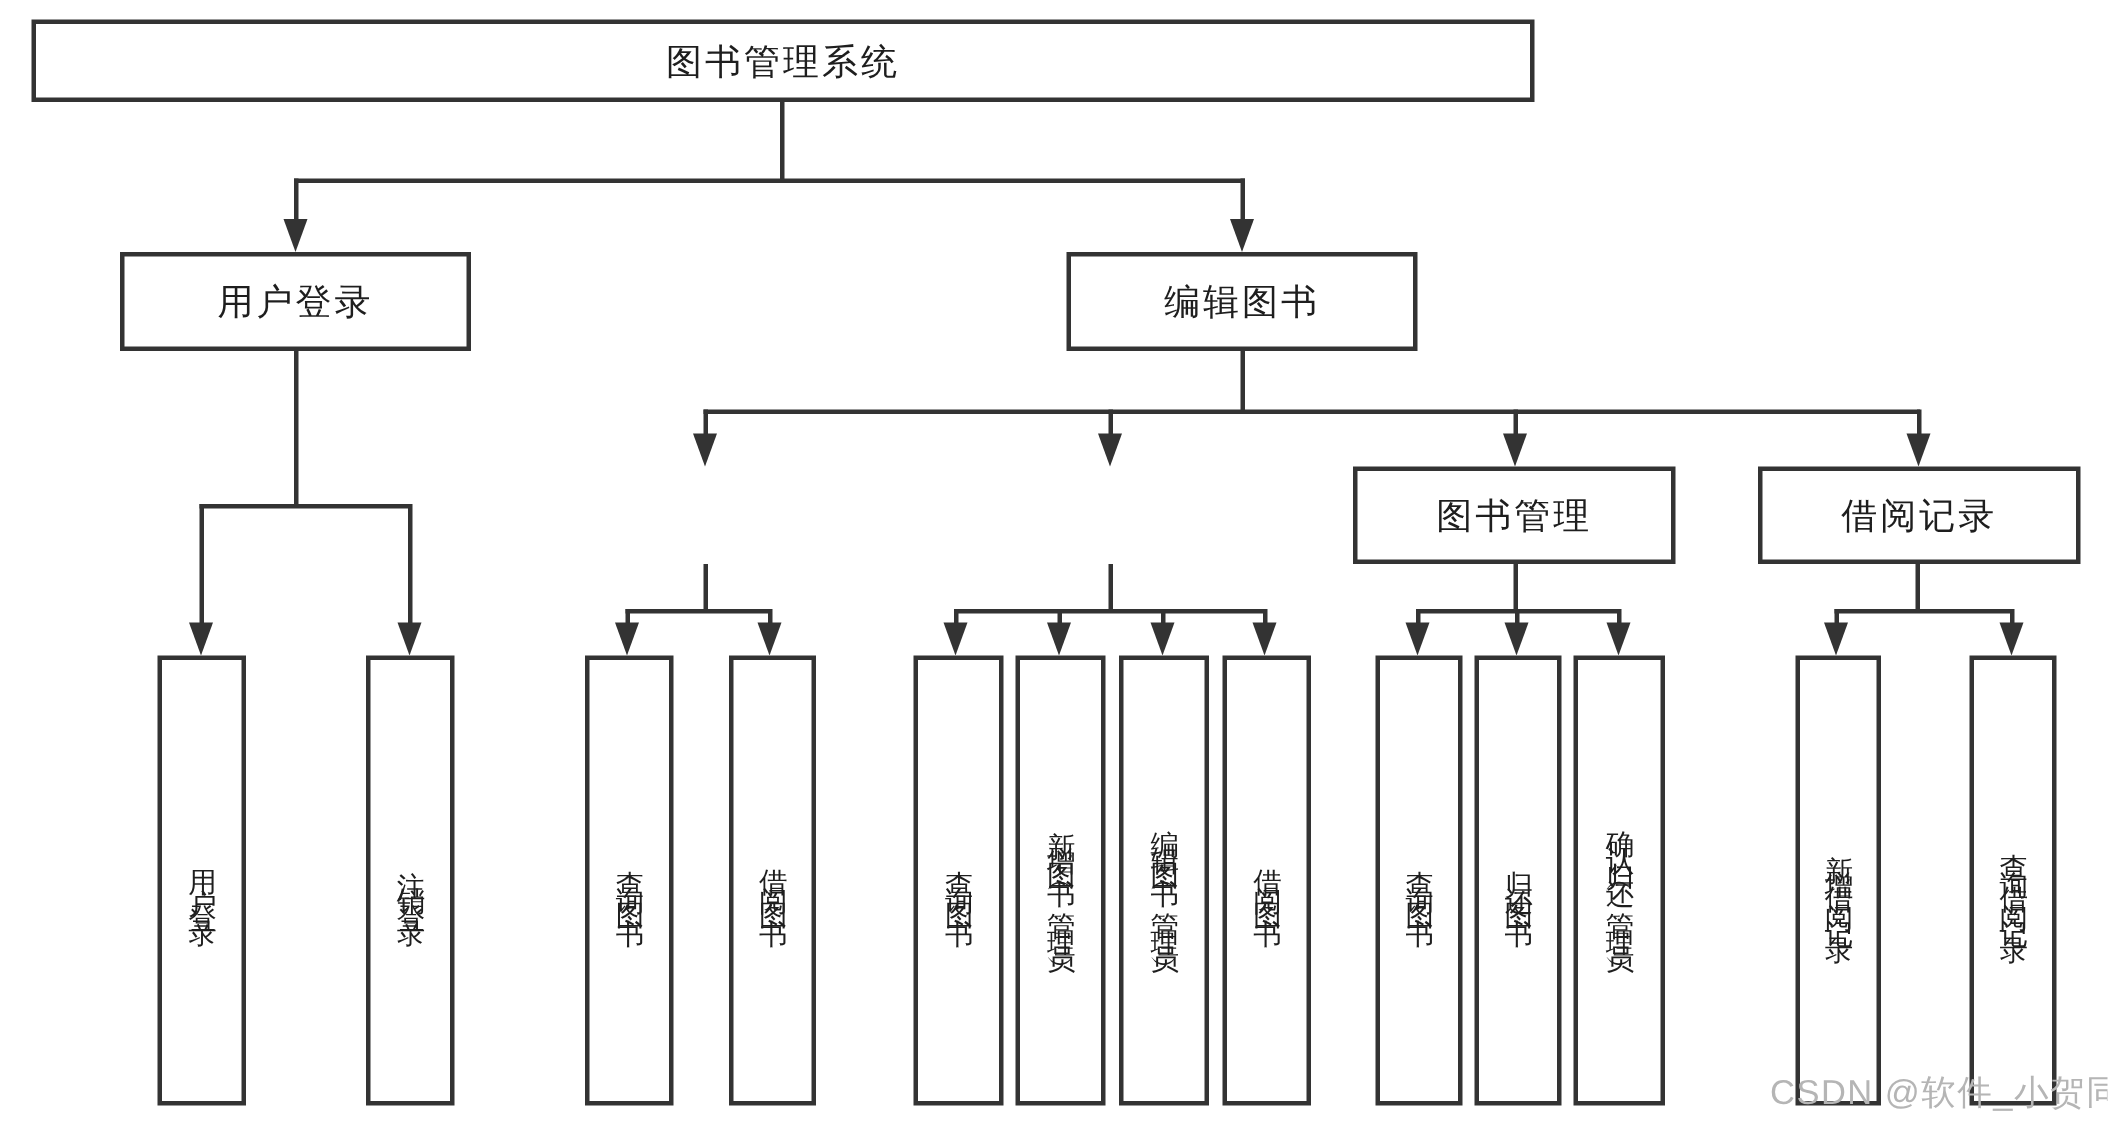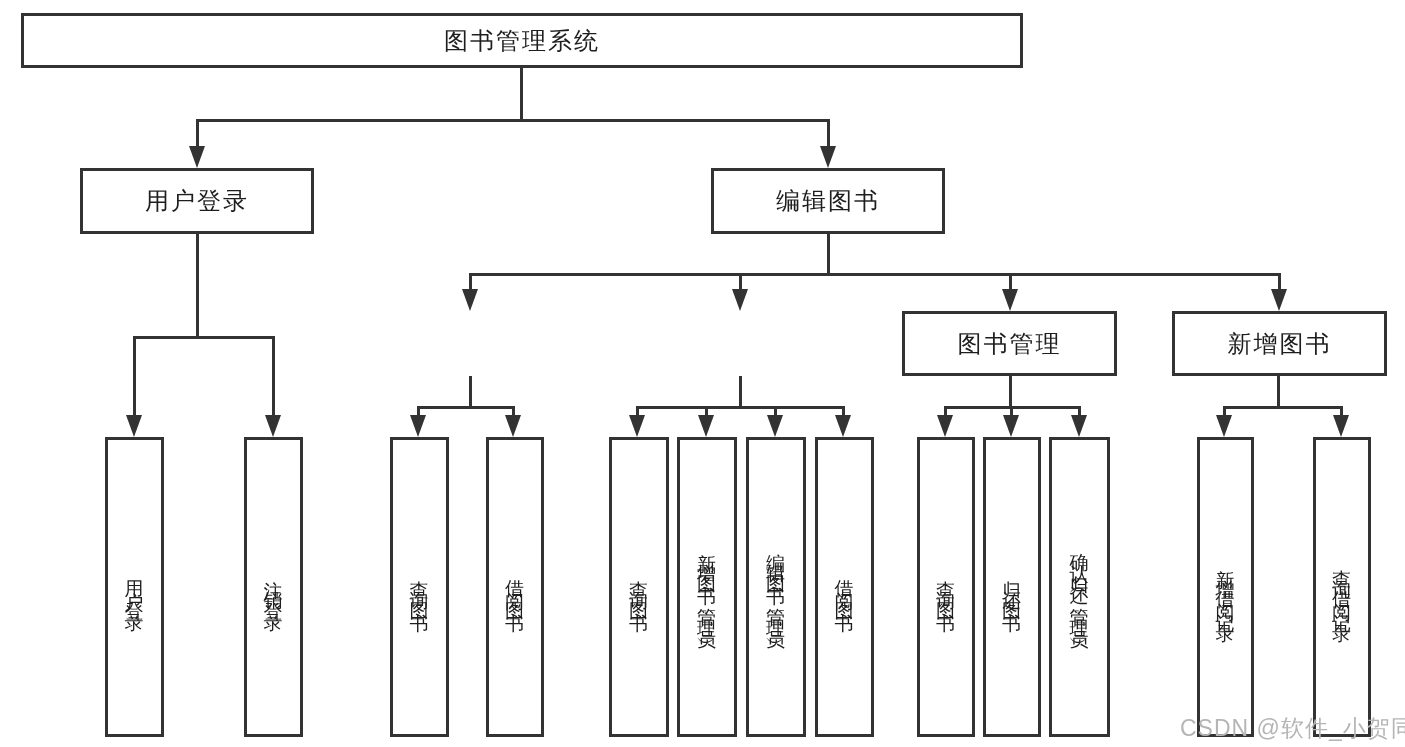--- a/index.html
+++ b/index.html
@@ -102,21 +102,21 @@
   <div class="vline" style="left:469px;top:273px;height:20px"></div>
   <div class="arrow" style="left:462px;top:289px"></div>
   <div class="vline" style="left:739px;top:273px;height:20px"></div>
   <div class="arrow" style="left:732px;top:289px"></div>
   <div class="vline" style="left:1009px;top:273px;height:20px"></div>
   <div class="arrow" style="left:1002px;top:289px"></div>
   <div class="vline" style="left:1278px;top:273px;height:20px"></div>
   <div class="arrow" style="left:1271px;top:289px"></div>
 
   <div class="box h" style="left:902px;top:311px;width:215px;height:65px">图书管理</div>
-  <div class="box h" style="left:1172px;top:311px;width:215px;height:65px">新增图书</div>
+  <div class="box h" style="left:1172px;top:311px;width:215px;height:65px">借阅记录</div>
 
   <div class="vline" style="left:469px;top:376px;height:32px"></div>
   <div class="hline" style="left:417px;top:406px;width:97px"></div>
   <div class="vline" style="left:417px;top:406px;height:11px"></div>
   <div class="arrow" style="left:410px;top:415px"></div>
   <div class="vline" style="left:512px;top:406px;height:11px"></div>
   <div class="arrow" style="left:505px;top:415px"></div>
 
   <div class="vline" style="left:739px;top:376px;height:32px"></div>
   <div class="hline" style="left:636px;top:406px;width:208px"></div>

